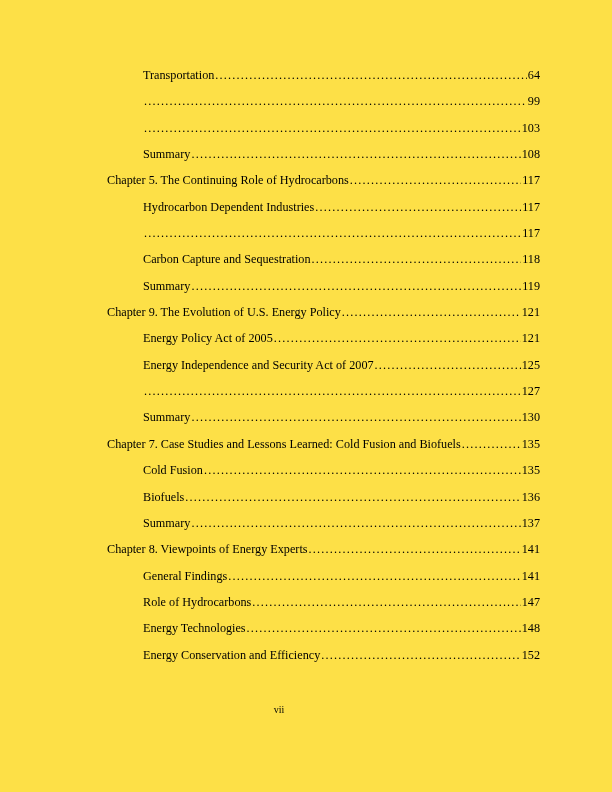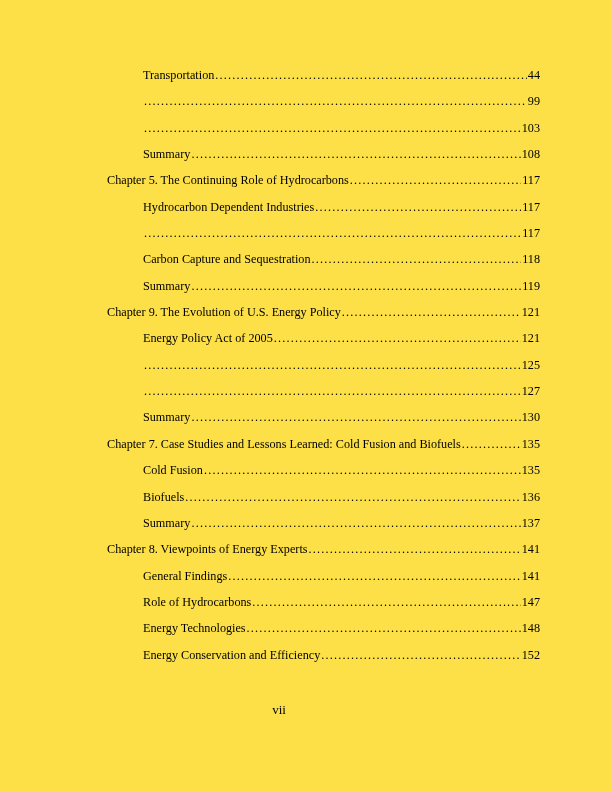--- a/index.html
+++ b/index.html
@@ -54,34 +54,34 @@
   .toc-page {
     white-space: nowrap;
     flex-shrink: 0;
   }
   .page-footer {
     position: absolute;
     top: 702px;
     left: 0;
     width: 558px;
     text-align: center;
-    font-size: 13px;
+    font-size: 10px;
     line-height: 16px;
   }
 </style>
 </head>
 <body>
 
 <div class="page">
 
   <div class="toc">
       <div class="toc-row level-2">
     <span class="toc-label">Transportation</span>
     <span class="dot-leader"></span>
-    <span class="toc-page">44</span>
+    <span class="toc-page">64</span>
   </div>
       <div class="toc-row level-2">
     <span class="dot-leader"></span>
     <span class="toc-page">99</span>
   </div>
       <div class="toc-row level-2">
     <span class="dot-leader"></span>
     <span class="toc-page">103</span>
   </div>
       <div class="toc-row level-2">
@@ -117,20 +117,21 @@
     <span class="toc-label">Chapter 9. The Evolution of U.S. Energy Policy</span>
     <span class="dot-leader"></span>
     <span class="toc-page">121</span>
   </div>
       <div class="toc-row level-2">
     <span class="toc-label">Energy Policy Act of 2005</span>
     <span class="dot-leader"></span>
     <span class="toc-page">121</span>
   </div>
       <div class="toc-row level-2">
+    <span class="toc-label">Energy Independence and Security Act of 2007</span>
     <span class="dot-leader"></span>
     <span class="toc-page">125</span>
   </div>
       <div class="toc-row level-2">
     <span class="dot-leader"></span>
     <span class="toc-page">127</span>
   </div>
       <div class="toc-row level-2">
     <span class="toc-label">Summary</span>
     <span class="dot-leader"></span>

